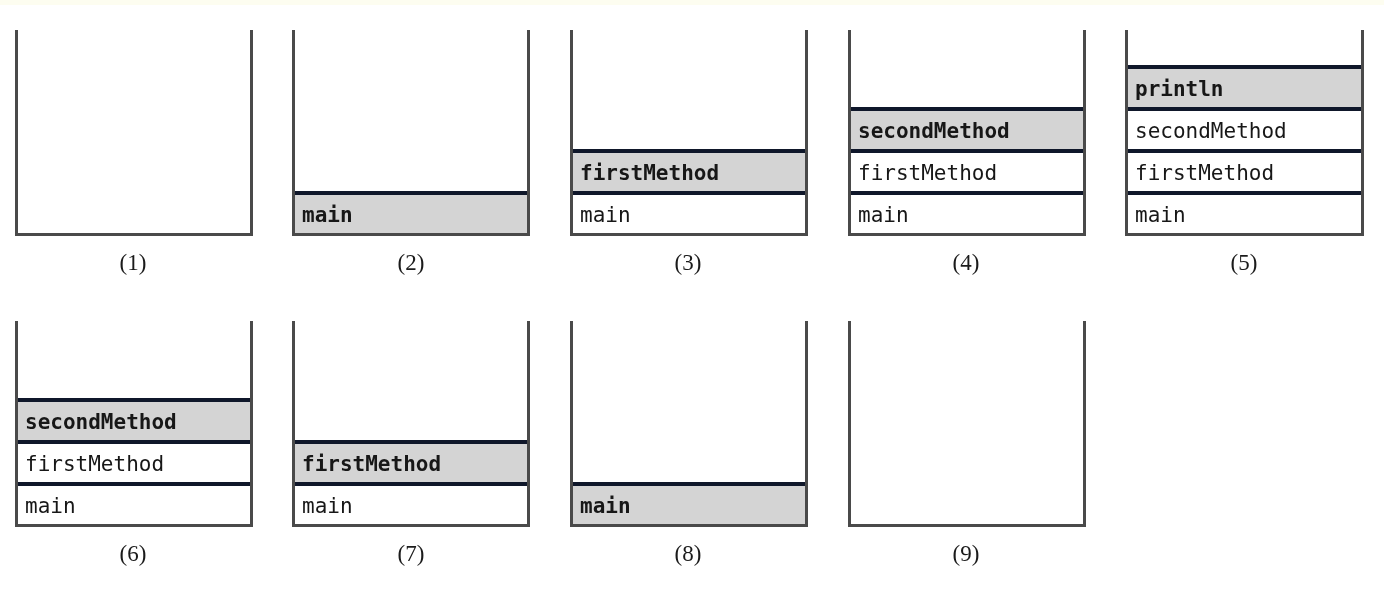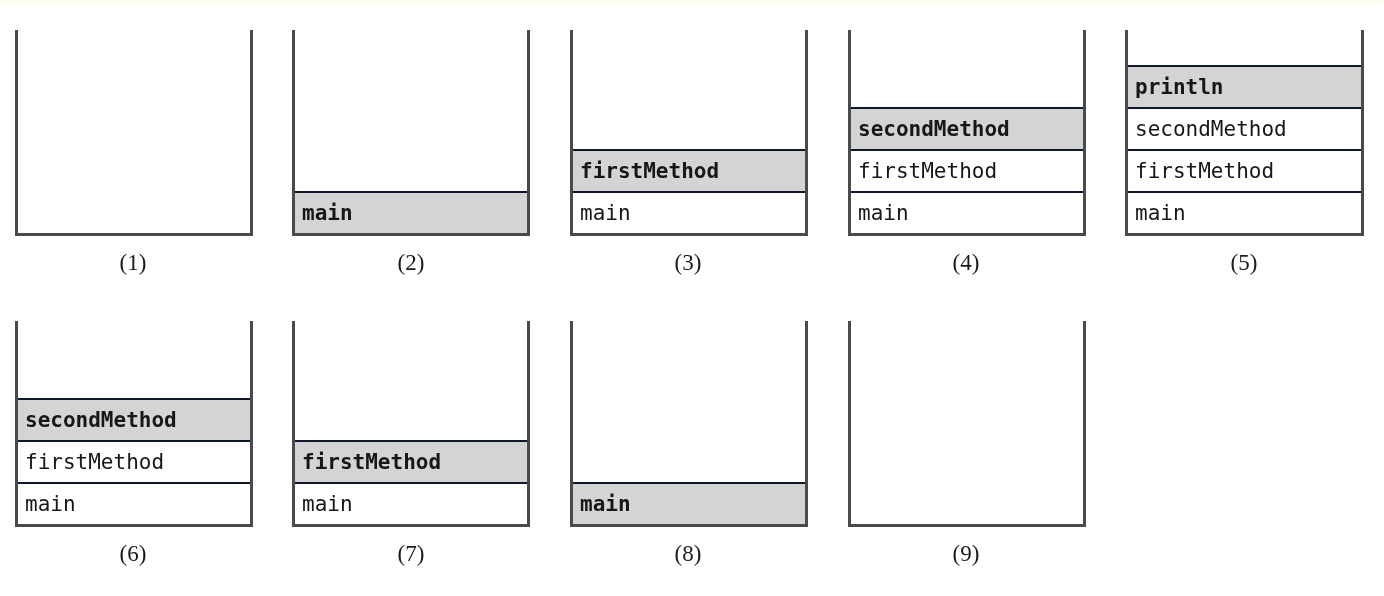--- a/index.html
+++ b/index.html
@@ -57,21 +57,21 @@
     bottom: 0;
     display: flex;
     flex-direction: column-reverse;
     box-sizing: border-box;
   }
 
   .frame {
     box-sizing: border-box;
     height: 42px;
     line-height: 40px;
-    border-top: 2px solid #0f172a;
+    border-top: 4px solid #0f172a;
     background: #ffffff;
     font-family: "DejaVu Sans Mono", "Liberation Mono", monospace;
     font-size: 21px;
     color: #171717;
     padding-left: 7px;
     white-space: nowrap;
     overflow: hidden;
   }
 
   .frame.active {

